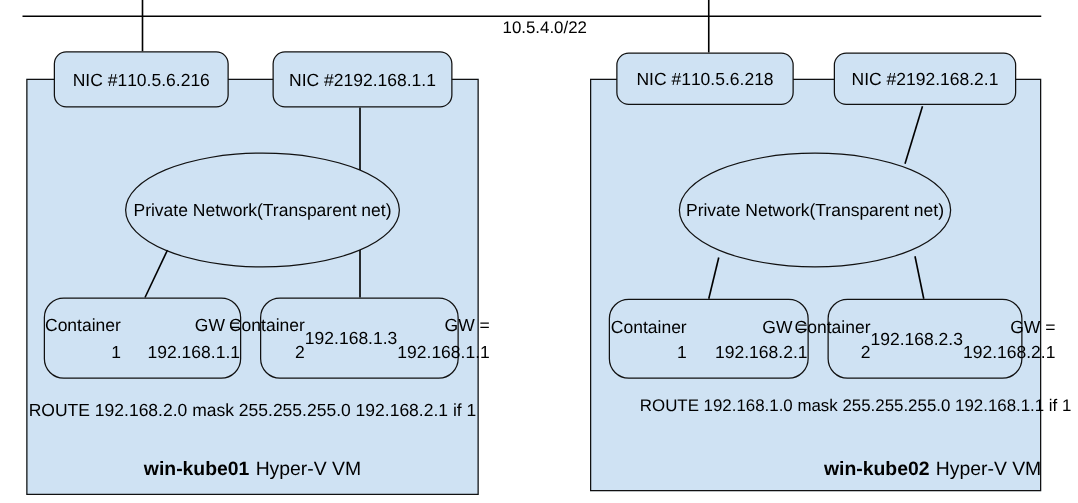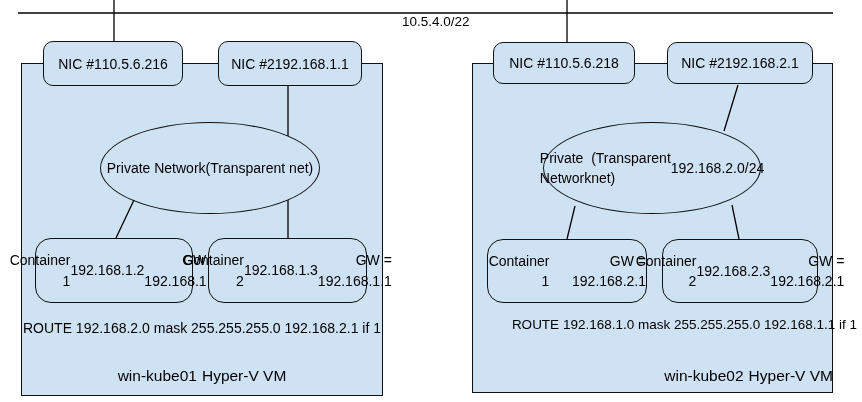--- a/index.html
+++ b/index.html
@@ -23,21 +23,21 @@
     align-items:center;justify-content:center;text-align:left;
     font-size:14px;line-height:20px;
   }
   .container-node{border-radius:16px;line-height:20.5px;}
   .route-text{
     position:absolute;z-index:3;text-align:center;font-size:14px;white-space:nowrap;
   }
   .vm-title{
     position:absolute;z-index:3;text-align:center;font-size:15.5px;white-space:nowrap;
   }
-  .vm-title .vm-name{font-weight:normal;}
+  .vm-title .vm-name{font-weight:bold;}
   .vm-title .vm-suffix{margin-left:5px;}
   .net-label{
     position:absolute;z-index:3;font-size:13.5px;white-space:nowrap;
   }
 </style>
 </head>
 <body>
 
 <div id="stage">
 
@@ -69,21 +69,20 @@
     <div>192.168.1.1</div>
   </div>
 
   <div class="ellipse" style="left:100px;top:122px;width:220px;height:92px;">
     <div>Private Network</div>
     <div>(Transparent net)</div>
   </div>
 
   <div class="node container-node" style="left:35px;top:238px;width:158px;height:65px;">
     <div>Container 1</div>
-    <div>192.168.1.2</div>
     <div>GW = 192.168.1.1</div>
   </div>
 
   <div class="node container-node" style="left:208px;top:238px;width:159px;height:65px;">
     <div>Container 2</div>
     <div>192.168.1.3</div>
     <div>GW = 192.168.1.1</div>
   </div>
 
   <div class="route-text" style="left:21px;top:320px;width:362px;">ROUTE 192.168.2.0 mask 255.255.255.0 192.168.2.1 if 1</div>
@@ -100,21 +99,20 @@
   </div>
 
   <div class="node" style="left:667px;top:42px;width:146px;height:42px;">
     <div>NIC #2</div>
     <div>192.168.2.1</div>
   </div>
 
   <div class="ellipse" style="left:543px;top:122px;width:218px;height:92px;">
     <div>Private Network</div>
     <div>(Transparent net)</div>
-    <div>192.168.2.0/24</div>
   </div>
 
   <div class="node container-node" style="left:487px;top:239px;width:160px;height:64px;">
     <div>Container 1</div>
     <div>GW = 192.168.2.1</div>
   </div>
 
   <div class="node container-node" style="left:662px;top:239px;width:156px;height:64px;">
     <div>Container 2</div>
     <div>192.168.2.3</div>

